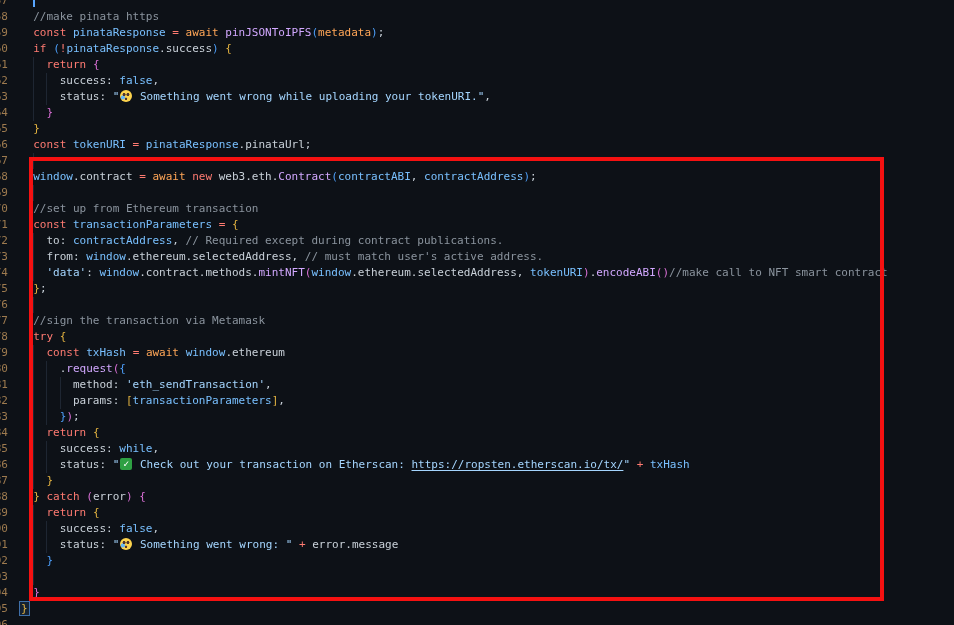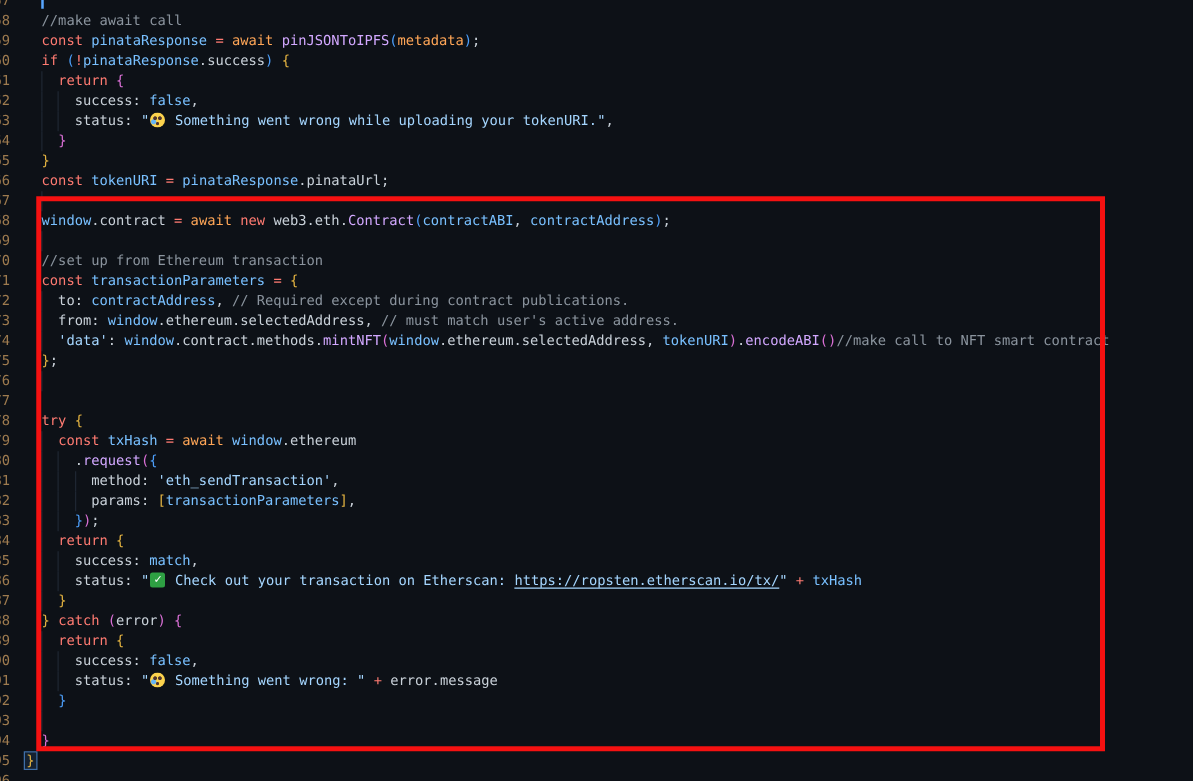--- a/index.html
+++ b/index.html
@@ -25,48 +25,48 @@
   .emo.check::after{content:"\2713";position:absolute;left:0;top:0;width:12px;height:12px;
       color:#ffffff;font-size:10px;line-height:12px;text-align:center;font-weight:bold;}
   .redbox{position:absolute;box-sizing:border-box;border:4px solid #f51111;pointer-events:none;z-index:5;}
 </style>
 </head>
 <body>
 
 <div class="screen">
   <div class="code" id="code">
       <div class="line"><span class="ln">57</span><span class="cursor" style="left: 33.24px; background: rgb(88, 166, 255);"></span></div>
-      <div class="line"><span class="ln">58</span><span class="seg" style="color: rgb(201, 209, 217);">  </span><span class="seg" style="color: rgb(139, 148, 158);">//make await call</span></div>
+      <div class="line"><span class="ln">58</span><span class="seg" style="color: rgb(201, 209, 217);">  </span><span class="seg" style="color: rgb(139, 148, 158);">//make pinata https</span></div>
       <div class="line"><span class="ln">59</span><span class="seg" style="color: rgb(201, 209, 217);">  </span><span class="seg" style="color: rgb(255, 123, 114);">const</span><span class="seg" style="color: rgb(201, 209, 217);"> </span><span class="seg" style="color: rgb(121, 192, 255);">pinataResponse</span><span class="seg" style="color: rgb(201, 209, 217);"> </span><span class="seg" style="color: rgb(255, 123, 114);">=</span><span class="seg" style="color: rgb(201, 209, 217);"> </span><span class="seg" style="color: rgb(255, 166, 87);">await</span><span class="seg" style="color: rgb(201, 209, 217);"> </span><span class="seg" style="color: rgb(210, 168, 255);">pinJSONToIPFS</span><span class="seg" style="color: rgb(77, 159, 250);">(</span><span class="seg" style="color: rgb(255, 166, 87);">metadata</span><span class="seg" style="color: rgb(77, 159, 250);">)</span><span class="seg" style="color: rgb(201, 209, 217);">;</span></div>
       <div class="line"><span class="ln">60</span><span class="seg" style="color: rgb(201, 209, 217);">  </span><span class="seg" style="color: rgb(255, 123, 114);">if</span><span class="seg" style="color: rgb(201, 209, 217);"> </span><span class="seg" style="color: rgb(77, 159, 250);">(</span><span class="seg" style="color: rgb(255, 123, 114);">!</span><span class="seg" style="color: rgb(121, 192, 255);">pinataResponse</span><span class="seg" style="color: rgb(201, 209, 217);">.success</span><span class="seg" style="color: rgb(77, 159, 250);">)</span><span class="seg" style="color: rgb(201, 209, 217);"> </span><span class="seg" style="color: rgb(227, 179, 65);">{</span></div>
       <div class="line"><span class="guide" style="left: 33.24px;"></span><span class="ln">61</span><span class="seg" style="color: rgb(201, 209, 217);">    </span><span class="seg" style="color: rgb(255, 123, 114);">return</span><span class="seg" style="color: rgb(201, 209, 217);"> </span><span class="seg" style="color: rgb(218, 112, 214);">{</span></div>
       <div class="line"><span class="guide" style="left: 33.24px;"></span><span class="guide" style="left: 46.48px;"></span><span class="ln">62</span><span class="seg" style="color: rgb(201, 209, 217);">      success: </span><span class="seg" style="color: rgb(121, 192, 255);">false</span><span class="seg" style="color: rgb(201, 209, 217);">,</span></div>
       <div class="line"><span class="guide" style="left: 33.24px;"></span><span class="guide" style="left: 46.48px;"></span><span class="ln">63</span><span class="seg" style="color: rgb(201, 209, 217);">      status: </span><span class="seg" style="color: rgb(165, 214, 255);">"</span><span class="emo sad" aria-label="😥"></span><span class="seg" style="color: rgb(165, 214, 255);"> Something went wrong while uploading your tokenURI."</span><span class="seg" style="color: rgb(201, 209, 217);">,</span></div>
       <div class="line"><span class="guide" style="left: 33.24px;"></span><span class="ln">64</span><span class="seg" style="color: rgb(201, 209, 217);">    </span><span class="seg" style="color: rgb(218, 112, 214);">}</span></div>
       <div class="line"><span class="ln">65</span><span class="seg" style="color: rgb(201, 209, 217);">  </span><span class="seg" style="color: rgb(227, 179, 65);">}</span></div>
       <div class="line"><span class="ln">66</span><span class="seg" style="color: rgb(201, 209, 217);">  </span><span class="seg" style="color: rgb(255, 123, 114);">const</span><span class="seg" style="color: rgb(201, 209, 217);"> </span><span class="seg" style="color: rgb(121, 192, 255);">tokenURI</span><span class="seg" style="color: rgb(201, 209, 217);"> </span><span class="seg" style="color: rgb(255, 123, 114);">=</span><span class="seg" style="color: rgb(201, 209, 217);"> </span><span class="seg" style="color: rgb(121, 192, 255);">pinataResponse</span><span class="seg" style="color: rgb(201, 209, 217);">.pinataUrl;</span></div>
       <div class="line"><span class="guide" style="left: 33.24px;"></span><span class="ln">67</span></div>
       <div class="line"><span class="ln">68</span><span class="seg" style="color: rgb(201, 209, 217);">  </span><span class="seg" style="color: rgb(121, 192, 255);">window</span><span class="seg" style="color: rgb(201, 209, 217);">.contract </span><span class="seg" style="color: rgb(255, 123, 114);">=</span><span class="seg" style="color: rgb(201, 209, 217);"> </span><span class="seg" style="color: rgb(255, 166, 87);">await</span><span class="seg" style="color: rgb(201, 209, 217);"> </span><span class="seg" style="color: rgb(255, 123, 114);">new</span><span class="seg" style="color: rgb(201, 209, 217);"> web3.eth.</span><span class="seg" style="color: rgb(210, 168, 255);">Contract</span><span class="seg" style="color: rgb(77, 159, 250);">(</span><span class="seg" style="color: rgb(121, 192, 255);">contractABI</span><span class="seg" style="color: rgb(201, 209, 217);">, </span><span class="seg" style="color: rgb(121, 192, 255);">contractAddress</span><span class="seg" style="color: rgb(77, 159, 250);">)</span><span class="seg" style="color: rgb(201, 209, 217);">;</span></div>
       <div class="line"><span class="guide" style="left: 33.24px;"></span><span class="ln">69</span></div>
       <div class="line"><span class="ln">70</span><span class="seg" style="color: rgb(201, 209, 217);">  </span><span class="seg" style="color: rgb(139, 148, 158);">//set up from Ethereum transaction</span></div>
       <div class="line"><span class="ln">71</span><span class="seg" style="color: rgb(201, 209, 217);">  </span><span class="seg" style="color: rgb(255, 123, 114);">const</span><span class="seg" style="color: rgb(201, 209, 217);"> </span><span class="seg" style="color: rgb(121, 192, 255);">transactionParameters</span><span class="seg" style="color: rgb(201, 209, 217);"> </span><span class="seg" style="color: rgb(255, 123, 114);">=</span><span class="seg" style="color: rgb(201, 209, 217);"> </span><span class="seg" style="color: rgb(227, 179, 65);">{</span></div>
       <div class="line"><span class="guide" style="left: 33.24px;"></span><span class="ln">72</span><span class="seg" style="color: rgb(201, 209, 217);">    to: </span><span class="seg" style="color: rgb(121, 192, 255);">contractAddress</span><span class="seg" style="color: rgb(201, 209, 217);">, </span><span class="seg" style="color: rgb(139, 148, 158);">// Required except during contract publications.</span></div>
       <div class="line"><span class="guide" style="left: 33.24px;"></span><span class="ln">73</span><span class="seg" style="color: rgb(201, 209, 217);">    from: </span><span class="seg" style="color: rgb(121, 192, 255);">window</span><span class="seg" style="color: rgb(201, 209, 217);">.ethereum.selectedAddress, </span><span class="seg" style="color: rgb(139, 148, 158);">// must match user's active address.</span></div>
       <div class="line"><span class="guide" style="left: 33.24px;"></span><span class="ln">74</span><span class="seg" style="color: rgb(201, 209, 217);">    </span><span class="seg" style="color: rgb(165, 214, 255);">'data'</span><span class="seg" style="color: rgb(201, 209, 217);">: </span><span class="seg" style="color: rgb(121, 192, 255);">window</span><span class="seg" style="color: rgb(201, 209, 217);">.contract.methods.</span><span class="seg" style="color: rgb(210, 168, 255);">mintNFT</span><span class="seg" style="color: rgb(218, 112, 214);">(</span><span class="seg" style="color: rgb(121, 192, 255);">window</span><span class="seg" style="color: rgb(201, 209, 217);">.ethereum.selectedAddress, </span><span class="seg" style="color: rgb(121, 192, 255);">tokenURI</span><span class="seg" style="color: rgb(218, 112, 214);">)</span><span class="seg" style="color: rgb(201, 209, 217);">.</span><span class="seg" style="color: rgb(210, 168, 255);">encodeABI</span><span class="seg" style="color: rgb(218, 112, 214);">()</span><span class="seg" style="color: rgb(139, 148, 158);">//make call to NFT smart contract</span></div>
       <div class="line"><span class="ln">75</span><span class="seg" style="color: rgb(201, 209, 217);">  </span><span class="seg" style="color: rgb(227, 179, 65);">}</span><span class="seg" style="color: rgb(201, 209, 217);">;</span></div>
       <div class="line"><span class="guide" style="left: 33.24px;"></span><span class="ln">76</span></div>
-      <div class="line"><span class="ln">77</span><span class="seg" style="color: rgb(201, 209, 217);">  </span></div>
+      <div class="line"><span class="ln">77</span><span class="seg" style="color: rgb(201, 209, 217);">  </span><span class="seg" style="color: rgb(139, 148, 158);">//sign the transaction via Metamask</span></div>
       <div class="line"><span class="ln">78</span><span class="seg" style="color: rgb(201, 209, 217);">  </span><span class="seg" style="color: rgb(255, 123, 114);">try</span><span class="seg" style="color: rgb(201, 209, 217);"> </span><span class="seg" style="color: rgb(227, 179, 65);">{</span></div>
       <div class="line"><span class="guide" style="left: 33.24px;"></span><span class="ln">79</span><span class="seg" style="color: rgb(201, 209, 217);">    </span><span class="seg" style="color: rgb(255, 123, 114);">const</span><span class="seg" style="color: rgb(201, 209, 217);"> </span><span class="seg" style="color: rgb(121, 192, 255);">txHash</span><span class="seg" style="color: rgb(201, 209, 217);"> </span><span class="seg" style="color: rgb(255, 123, 114);">=</span><span class="seg" style="color: rgb(201, 209, 217);"> </span><span class="seg" style="color: rgb(255, 166, 87);">await</span><span class="seg" style="color: rgb(201, 209, 217);"> </span><span class="seg" style="color: rgb(121, 192, 255);">window</span><span class="seg" style="color: rgb(201, 209, 217);">.ethereum</span></div>
       <div class="line"><span class="guide" style="left: 33.24px;"></span><span class="guide" style="left: 46.48px;"></span><span class="ln">80</span><span class="seg" style="color: rgb(201, 209, 217);">      .</span><span class="seg" style="color: rgb(210, 168, 255);">request</span><span class="seg" style="color: rgb(218, 112, 214);">(</span><span class="seg" style="color: rgb(77, 159, 250);">{</span></div>
       <div class="line"><span class="guide" style="left: 33.24px;"></span><span class="guide" style="left: 46.48px;"></span><span class="guide" style="left: 59.72px;"></span><span class="ln">81</span><span class="seg" style="color: rgb(201, 209, 217);">        method: </span><span class="seg" style="color: rgb(165, 214, 255);">'eth_sendTransaction'</span><span class="seg" style="color: rgb(201, 209, 217);">,</span></div>
       <div class="line"><span class="guide" style="left: 33.24px;"></span><span class="guide" style="left: 46.48px;"></span><span class="guide" style="left: 59.72px;"></span><span class="ln">82</span><span class="seg" style="color: rgb(201, 209, 217);">        params: </span><span class="seg" style="color: rgb(227, 179, 65);">[</span><span class="seg" style="color: rgb(121, 192, 255);">transactionParameters</span><span class="seg" style="color: rgb(227, 179, 65);">]</span><span class="seg" style="color: rgb(201, 209, 217);">,</span></div>
       <div class="line"><span class="guide" style="left: 33.24px;"></span><span class="guide" style="left: 46.48px;"></span><span class="ln">83</span><span class="seg" style="color: rgb(201, 209, 217);">      </span><span class="seg" style="color: rgb(77, 159, 250);">}</span><span class="seg" style="color: rgb(218, 112, 214);">)</span><span class="seg" style="color: rgb(201, 209, 217);">;</span></div>
       <div class="line"><span class="guide" style="left: 33.24px;"></span><span class="ln">84</span><span class="seg" style="color: rgb(201, 209, 217);">    </span><span class="seg" style="color: rgb(255, 123, 114);">return</span><span class="seg" style="color: rgb(201, 209, 217);"> </span><span class="seg" style="color: rgb(227, 179, 65);">{</span></div>
-      <div class="line"><span class="guide" style="left: 33.24px;"></span><span class="guide" style="left: 46.48px;"></span><span class="ln">85</span><span class="seg" style="color: rgb(201, 209, 217);">      success: </span><span class="seg" style="color: rgb(121, 192, 255);">match</span><span class="seg" style="color: rgb(201, 209, 217);">,</span></div>
+      <div class="line"><span class="guide" style="left: 33.24px;"></span><span class="guide" style="left: 46.48px;"></span><span class="ln">85</span><span class="seg" style="color: rgb(201, 209, 217);">      success: </span><span class="seg" style="color: rgb(121, 192, 255);">while</span><span class="seg" style="color: rgb(201, 209, 217);">,</span></div>
       <div class="line"><span class="guide" style="left: 33.24px;"></span><span class="guide" style="left: 46.48px;"></span><span class="ln">86</span><span class="seg" style="color: rgb(201, 209, 217);">      status: </span><span class="seg" style="color: rgb(165, 214, 255);">"</span><span class="emo check" aria-label="✅"></span><span class="seg" style="color: rgb(165, 214, 255);"> Check out your transaction on Etherscan: </span><span class="seg su" style="color: rgb(165, 214, 255);">https://ropsten.etherscan.io/tx/</span><span class="seg" style="color: rgb(165, 214, 255);">"</span><span class="seg" style="color: rgb(201, 209, 217);"> </span><span class="seg" style="color: rgb(255, 123, 114);">+</span><span class="seg" style="color: rgb(201, 209, 217);"> </span><span class="seg" style="color: rgb(121, 192, 255);">txHash</span></div>
       <div class="line"><span class="guide" style="left: 33.24px;"></span><span class="ln">87</span><span class="seg" style="color: rgb(201, 209, 217);">    </span><span class="seg" style="color: rgb(227, 179, 65);">}</span></div>
       <div class="line"><span class="ln">88</span><span class="seg" style="color: rgb(201, 209, 217);">  </span><span class="seg" style="color: rgb(227, 179, 65);">}</span><span class="seg" style="color: rgb(201, 209, 217);"> </span><span class="seg" style="color: rgb(255, 123, 114);">catch</span><span class="seg" style="color: rgb(201, 209, 217);"> </span><span class="seg" style="color: rgb(218, 112, 214);">(</span><span class="seg" style="color: rgb(201, 209, 217);">error</span><span class="seg" style="color: rgb(218, 112, 214);">)</span><span class="seg" style="color: rgb(201, 209, 217);"> </span><span class="seg" style="color: rgb(218, 112, 214);">{</span></div>
       <div class="line"><span class="guide" style="left: 33.24px;"></span><span class="ln">89</span><span class="seg" style="color: rgb(201, 209, 217);">    </span><span class="seg" style="color: rgb(255, 123, 114);">return</span><span class="seg" style="color: rgb(201, 209, 217);"> </span><span class="seg" style="color: rgb(227, 179, 65);">{</span></div>
       <div class="line"><span class="guide" style="left: 33.24px;"></span><span class="guide" style="left: 46.48px;"></span><span class="ln">90</span><span class="seg" style="color: rgb(201, 209, 217);">      success: </span><span class="seg" style="color: rgb(121, 192, 255);">false</span><span class="seg" style="color: rgb(201, 209, 217);">,</span></div>
       <div class="line"><span class="guide" style="left: 33.24px;"></span><span class="guide" style="left: 46.48px;"></span><span class="ln">91</span><span class="seg" style="color: rgb(201, 209, 217);">      status: </span><span class="seg" style="color: rgb(165, 214, 255);">"</span><span class="emo sad" aria-label="😥"></span><span class="seg" style="color: rgb(165, 214, 255);"> Something went wrong: "</span><span class="seg" style="color: rgb(201, 209, 217);"> </span><span class="seg" style="color: rgb(255, 123, 114);">+</span><span class="seg" style="color: rgb(201, 209, 217);"> error.message</span></div>
       <div class="line"><span class="guide" style="left: 33.24px;"></span><span class="ln">92</span><span class="seg" style="color: rgb(201, 209, 217);">    </span><span class="seg" style="color: rgb(77, 159, 250);">}</span></div>
       <div class="line"><span class="guide" style="left: 33.24px;"></span><span class="ln">93</span></div>
       <div class="line"><span class="ln">94</span><span class="seg" style="color: rgb(201, 209, 217);">  </span><span class="seg" style="color: rgb(218, 112, 214);">}</span></div>
       <div class="line"><span class="ln">95</span><span class="seg match" style="color: rgb(227, 179, 65);">}</span></div>

